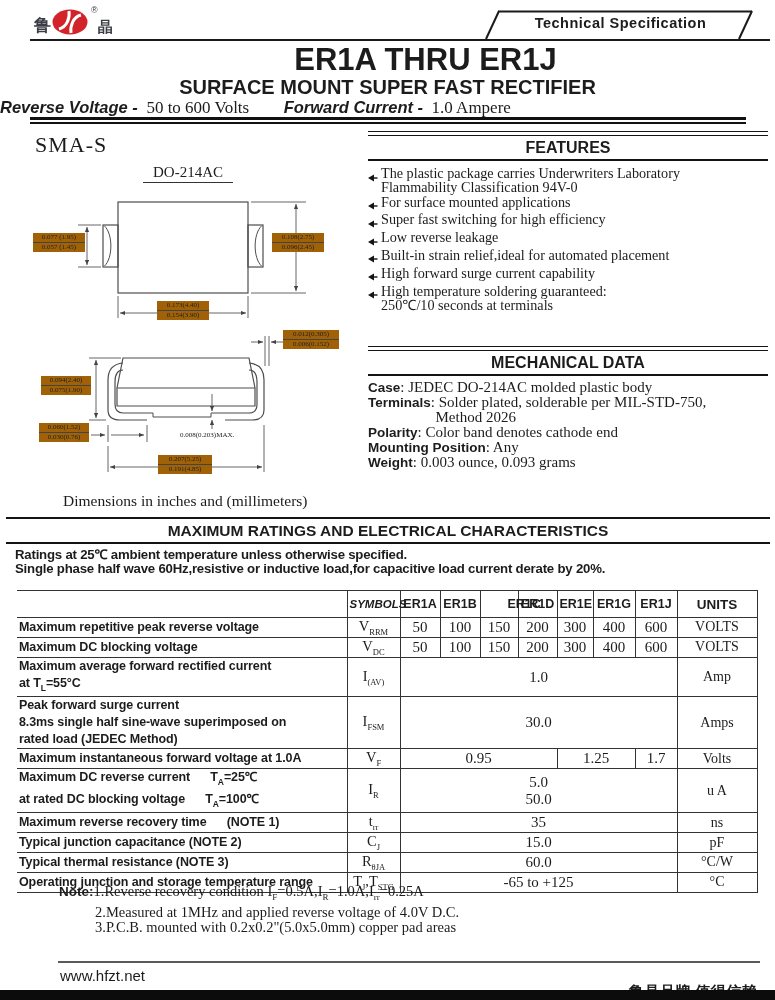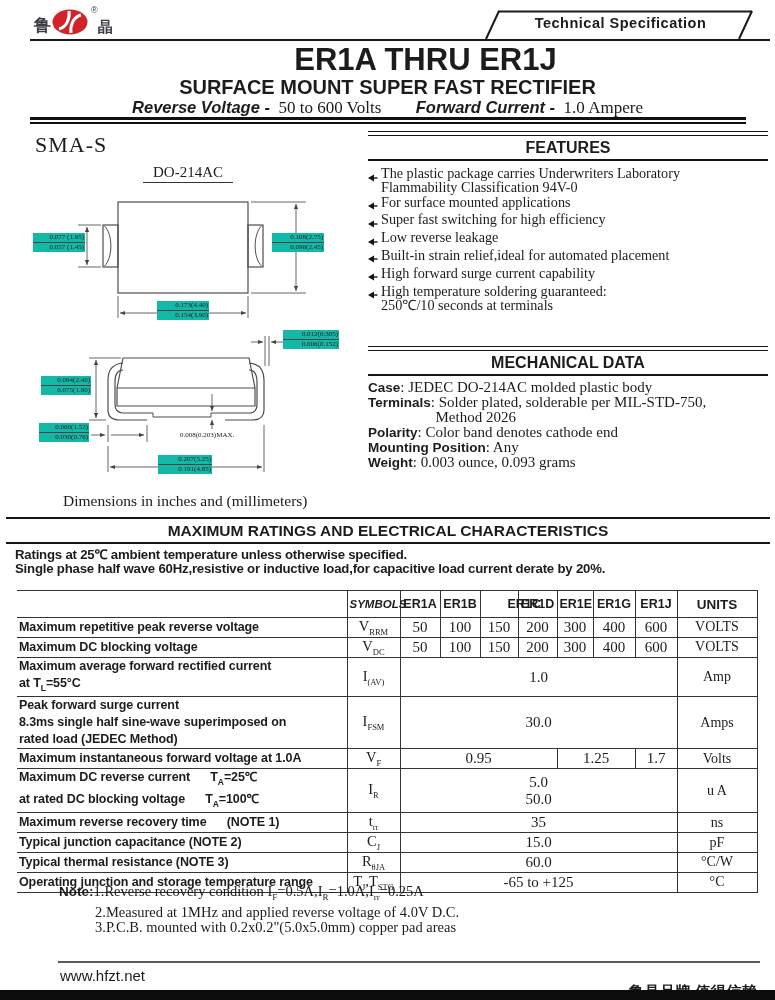--- a/index.html
+++ b/index.html
@@ -11,34 +11,34 @@
   #logo .cn1{font:bold 17px "Liberation Sans",sans-serif;color:#3c3c46;margin-top:9px;}
   #logo .cn2{font:bold 15px "Liberation Sans",sans-serif;color:#3c3c46;margin-top:13px;}
   #logo .reg{font:9px "Liberation Sans",sans-serif;color:#3c3c46;margin-top:0;}
   #hdr-rule{left:30px;top:39px;width:740px;height:2px;background:#1a1a1a;}
   #techtab{left:483px;top:8px;width:287px;height:33px;}
   #techtab .lbl{position:absolute;left:20px;top:7px;width:235px;text-align:center;
      font:bold 14.5px "Liberation Sans",sans-serif;letter-spacing:0.5px;}
   
   .t-main{left:0;top:42px;width:775px;text-align:center;font:bold 31px "Liberation Sans",sans-serif;letter-spacing:0;padding-left:38px;}
   .t-sub{left:0;top:76px;width:775px;text-align:center;font:bold 20px "Liberation Sans",sans-serif;}
-  .t-rv{left:0;top:98px;width:775px;text-align:center;font-size:17px;}
+  .t-rv{left:0;top:98px;width:775px;font-size:17px;}
   .t-rv .bi{font:bold italic 16.5px "Liberation Sans",sans-serif;}
   .t-rv .sv{font:17px "Liberation Serif",serif;}
   .t-rv .gap{display:inline-block;width:26px;}
   #rule2a{left:30px;top:117px;width:716px;height:3px;background:#111;}
   #rule2b{left:30px;top:122px;width:716px;height:1.5px;background:#111;}
   
   #draw{left:25px;top:130px;width:335px;height:385px;}
   #draw svg{position:absolute;left:0;top:0;}
   .pkg-name{position:absolute;left:10px;top:2px;font:22px "Liberation Serif",serif;letter-spacing:1px;}
   .pkg-outline{position:absolute;left:118px;top:34px;width:90px;text-align:center;
       font:15px "Liberation Serif",serif;border-bottom:1.2px solid #333;padding-bottom:1px;}
-  .dim{position:absolute;font:7px "Liberation Serif",serif;color:#222;text-align:right;
-       background:#14b8a6;line-height:1.25;z-index:3;}
+  .dim{position:absolute;font:7px "Liberation Serif",serif;color:#222;text-align:center;
+       background:#a16207;line-height:1.25;z-index:3;}
   .dim .tp{display:block;border-bottom:0.9px solid #444;padding:0 1px;}
   .dim .bt{display:block;padding:0 1px;}
   .dim-one{position:absolute;font:7px "Liberation Serif",serif;color:#222;background:#fff;z-index:3;}
   .caption{position:absolute;left:38px;top:362px;font:15.5px "Liberation Serif",serif;}
   
   .sec{position:absolute;left:368px;width:400px;}
   .sec .dbl{height:3px;border-top:1.6px solid #141414;border-bottom:1.6px solid #141414;}
   .sec .ttl{text-align:center;font:bold 16px "Liberation Sans",sans-serif;
             padding:3px 0 2px;border-bottom:2px solid #141414;}
   #features-list{position:absolute;left:368px;top:166px;width:402px;}

